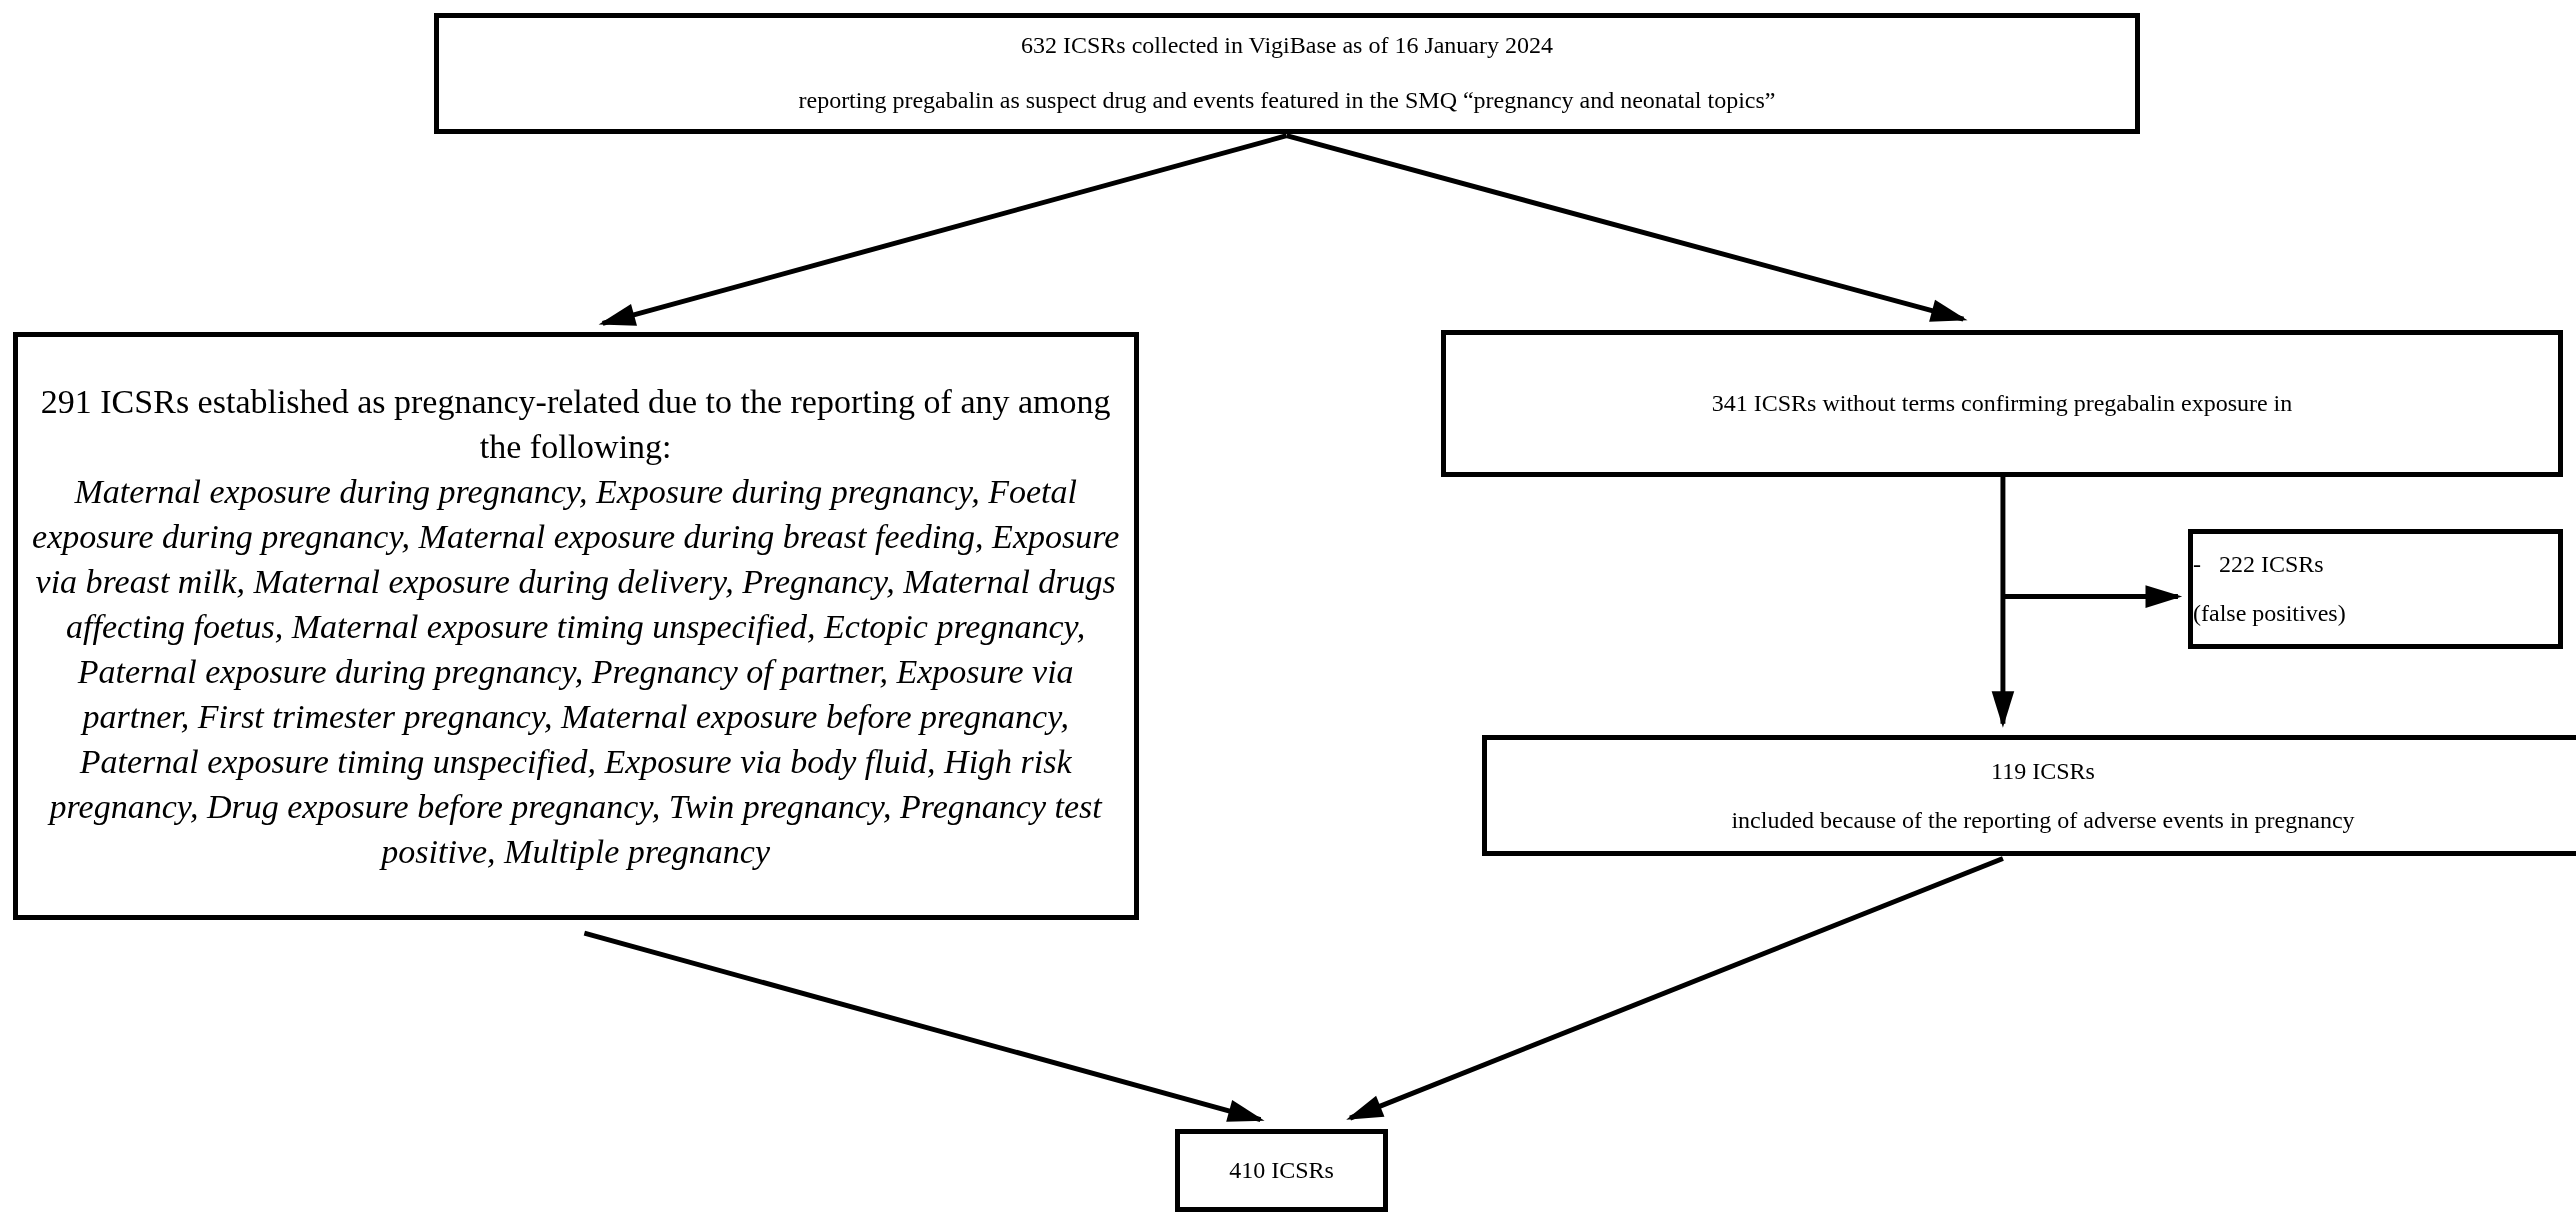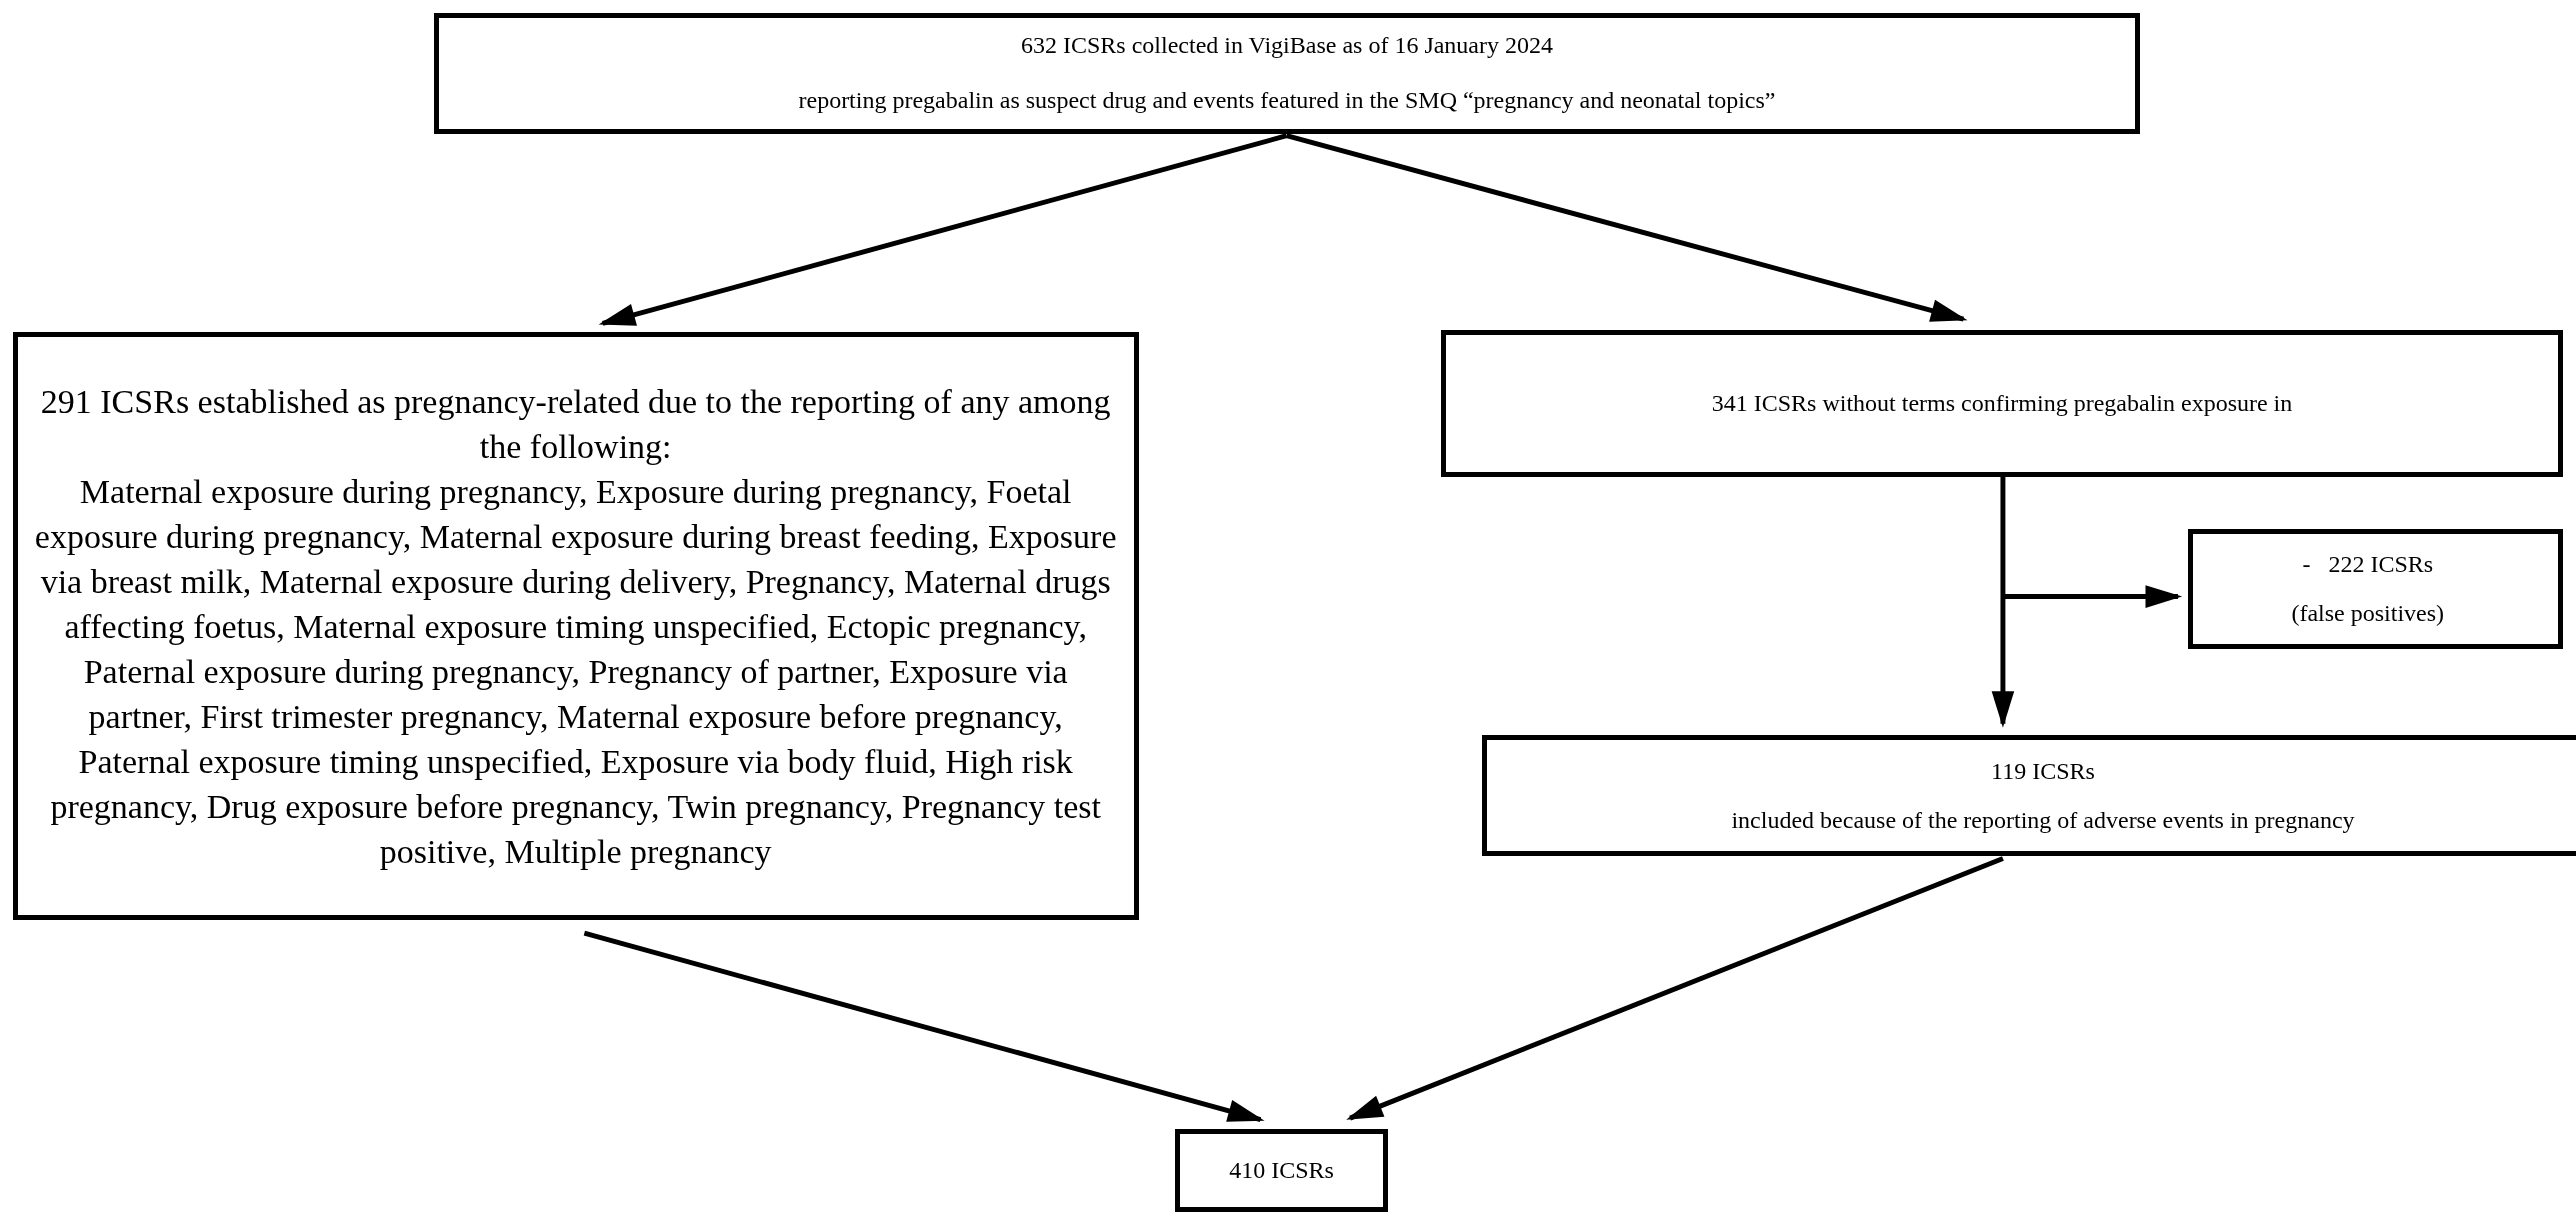--- a/index.html
+++ b/index.html
@@ -36,27 +36,27 @@
   #box-total {
     left: 434px; top: 12.7px; width: 1706px; height: 121px;
     line-height: 55px;
   }
   #box-pregnancy-related {
     left: 12.7px; top: 332px; width: 1126px; height: 588px;
     padding: 1.4px 14px;
     font-size: 34px;
     line-height: 45px;
   }
-  #box-pregnancy-related .terms { }
+  #box-pregnancy-related .terms { font-style: italic; }
   #box-without-terms {
     left: 1441px; top: 330px; width: 1122px; height: 147px;
   }
   #box-false-positives {
     left: 2188px; top: 529px; width: 375px; height: 120px;
-    text-align: center;
+    text-align: left;
     padding-right: 15.5px;
   }
   #box-false-positives .ln { white-space: pre; }
   #box-included {
     left: 1482px; top: 735px; width: 1122px; height: 121px;
   }
   #box-final {
     left: 1175px; top: 1129px; width: 213px; height: 83px;
   }
   .arrow-line {

